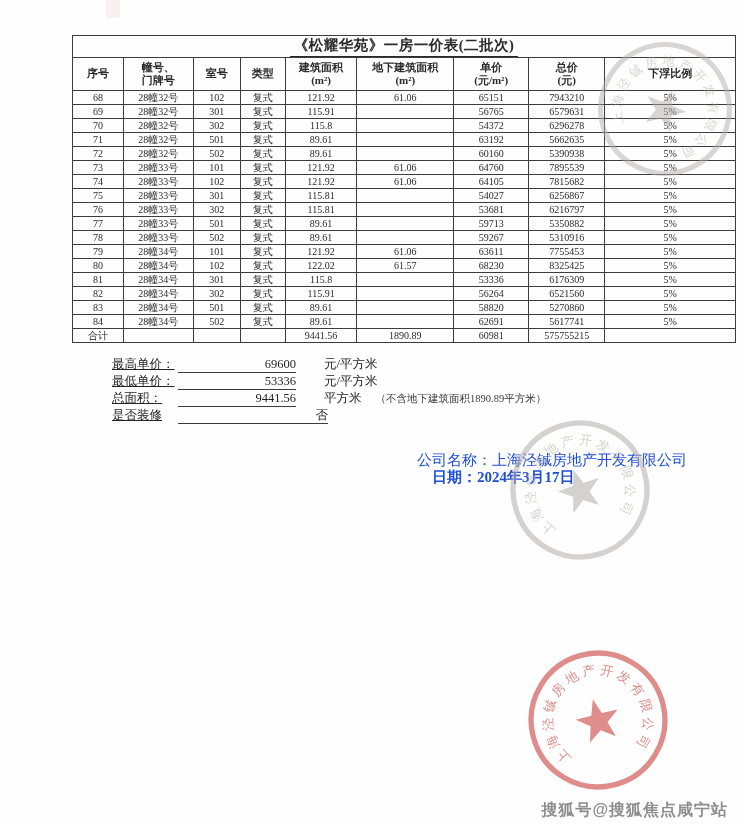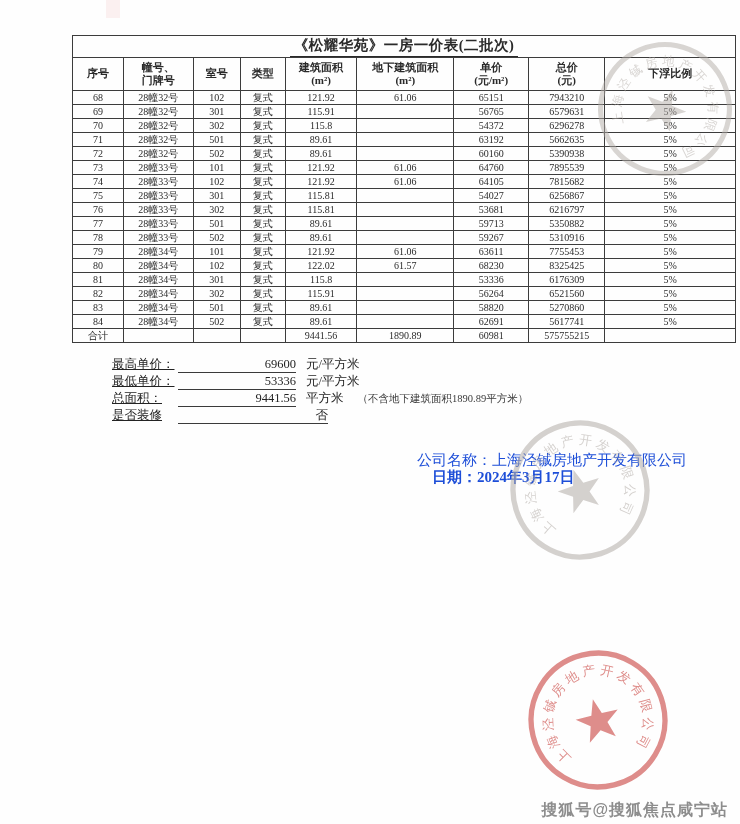--- a/index.html
+++ b/index.html
@@ -78,21 +78,21 @@
   .summary-value {
     display: inline-block;
     width: 118px;
     text-align: right;
     border-bottom: 1.2px solid #3b3b3b;
     font-size: 12.5px;
   }
   .summary-line:nth-child(4) .summary-value { width: 150px; }
   .summary-line:nth-child(5) .summary-value { width: 148px; }
   .summary-line:nth-child(6) .summary-value { width: 112px; }
-  .summary-unit { margin-left: 10px; }
+  .summary-unit { margin-left: 28px; }
   .summary-note { margin-left: 14px; font-size: 10.5px; color: #3a3a3a; }
   
   .company-block {
     position: absolute;
     left: 417px; top: 452px;
     font-size: 15px;
     color: #1d4ed8;
     white-space: nowrap;
   }
   .company-line { line-height: 17px; }

